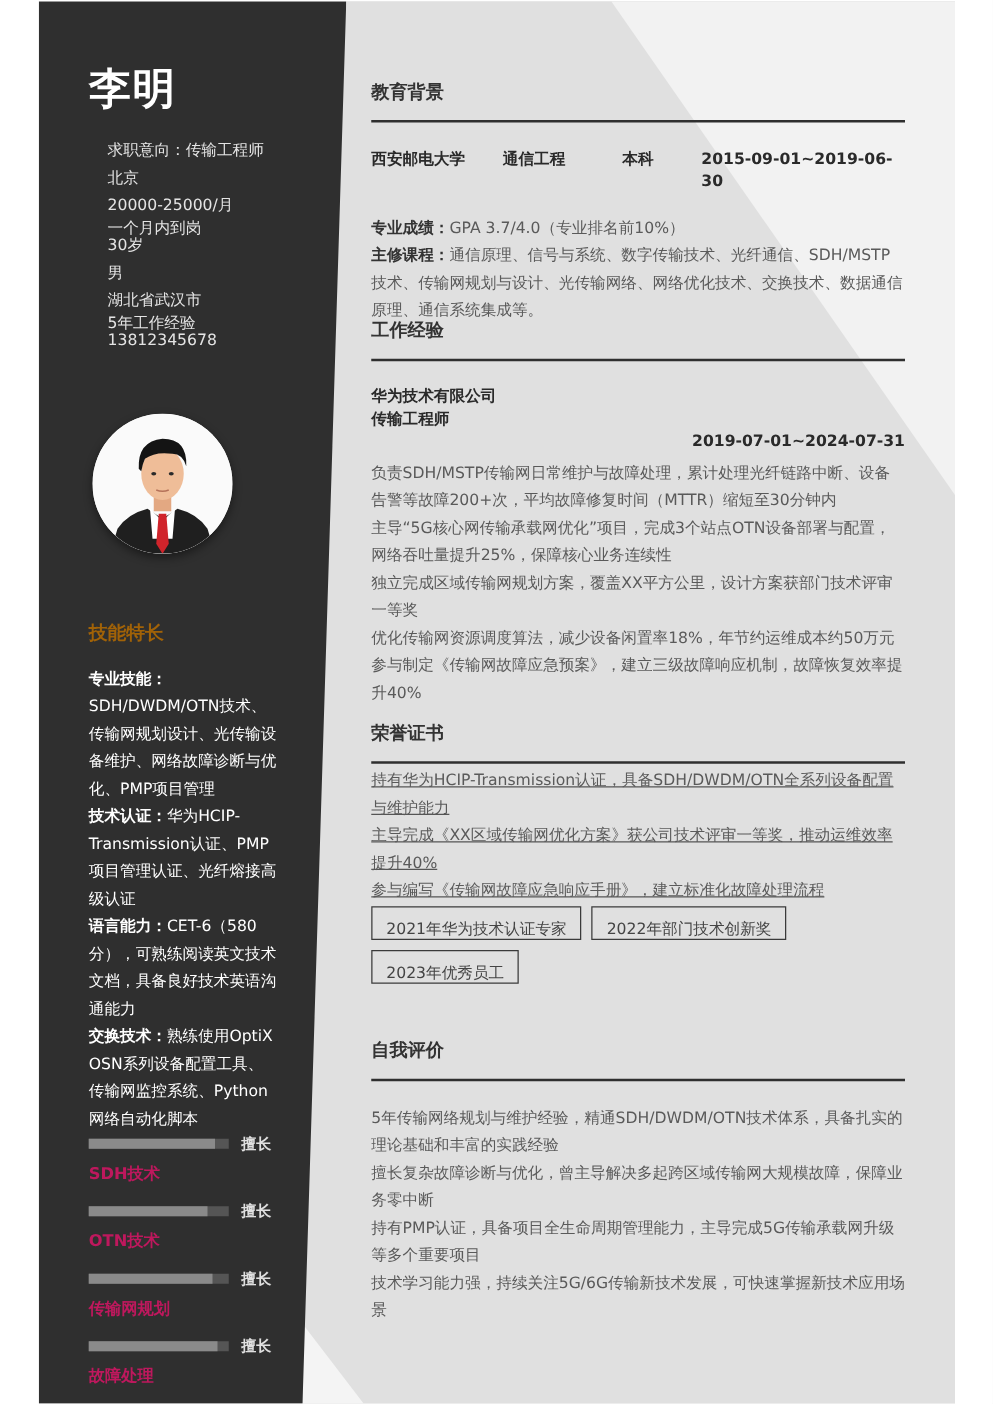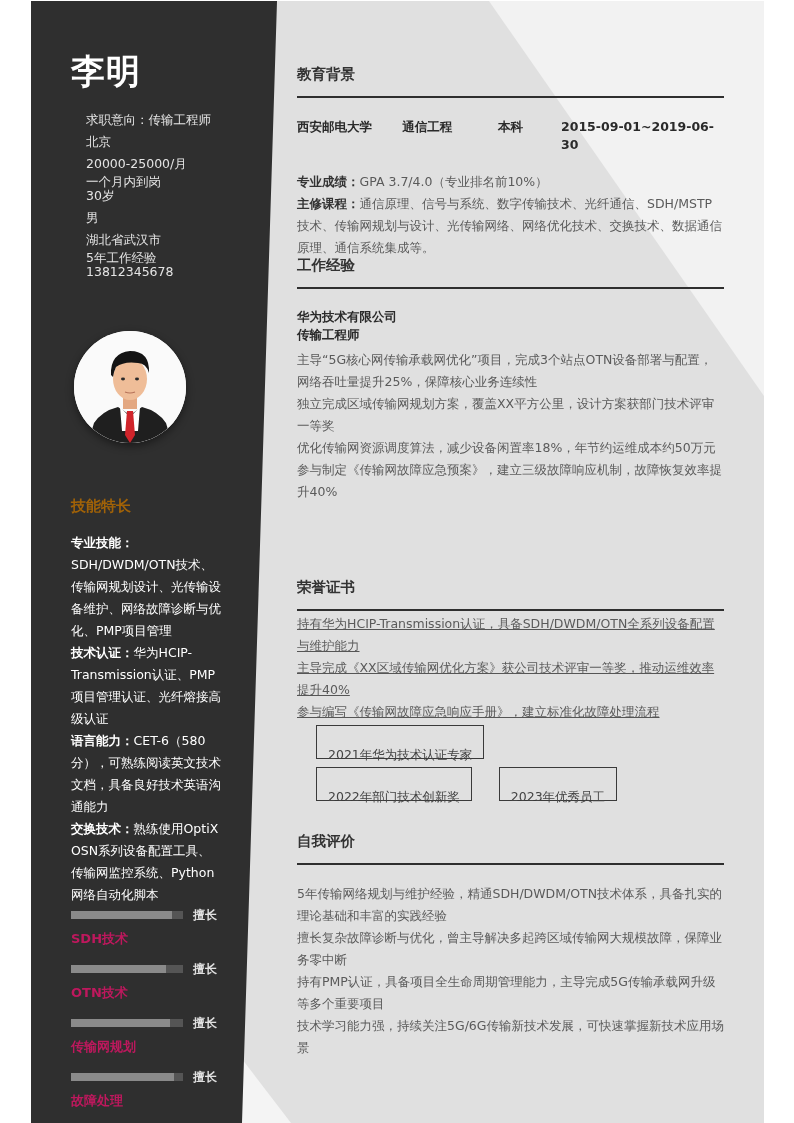--- a/index.html
+++ b/index.html
@@ -47,21 +47,21 @@
   .skill-name { position: absolute; left: 0; top: 23px; font-size: 13px; font-weight: bold; color: #be185d; }
 
   .main { position: absolute; left: 266px; top: 0; width: 427px; color: #555; }
   .section { position: absolute; left: 0; width: 427px; }
   .sec-title { font-size: 14.5px; font-weight: bold; color: #333; height: 22px; line-height: 22px; }
   .sec-rule { height: 2px; background: #2f2f2f; margin-top: 11px; }
   .row-head { display: flex; font-size: 12.5px; font-weight: bold; color: #2a2a2a; margin-top: 22px; line-height: 18px; }
   .para { font-size: 12.5px; line-height: 22px; color: #5a5a5a; }
   .para b { color: #333; font-weight: bold; }
   .tags { display: flex; flex-wrap: wrap; gap: 8px 8px; margin-top: 2px; width: 360px; }
-  .tag { border: 1px solid #3a3a3a; padding: 16px 11px; height: 27px; line-height: 25px; font-size: 12.5px; color: #444; background: transparent; margin-left: 19px; }
+  .tag { border: 1px solid #3a3a3a; padding: 4px 11px; height: 27px; line-height: 25px; font-size: 12.5px; color: #444; background: transparent; }
 </style>
 </head>
 <body>
 
 <div class="page">
   <div class="bg-tri-top"></div>
   <div class="bg-tri-bottom"></div>
 
   <div class="sidebar"></div>
 
@@ -150,22 +150,24 @@
       <div class="para" style="margin-top:17px;"><b>专业成绩：</b><span>GPA 3.7/4.0（专业排名前10%）</span></div>
       <div class="para"><b>主修课程：</b><span>通信原理、信号与系统、数字传输技术、光纤通信、SDH/MSTP技术、传输网规划与设计、光传输网络、网络优化技术、交换技术、数据通信原理、通信系统集成等。</span></div>
     </div>
 
     <div class="section" style="top:253px;">
       <div class="sec-title">工作经验</div>
       <div class="sec-rule"></div>
       <div class="row-head" style="margin-top:19px;flex-direction:column;">
         <span style="width:158px;">华为技术有限公司</span>
         <span style="width:110px;">传输工程师</span>
+        <span style="margin-left:auto;">2019-07-01~2024-07-31</span>
       </div>
       <div style="margin-top:5px;">
+        <div class="para">负责SDH/MSTP传输网日常维护与故障处理，累计处理光纤链路中断、设备告警等故障200+次，平均故障修复时间（MTTR）缩短至30分钟内</div>
         <div class="para">主导“5G核心网传输承载网优化”项目，完成3个站点OTN设备部署与配置，网络吞吐量提升25%，保障核心业务连续性</div>
         <div class="para">独立完成区域传输网规划方案，覆盖XX平方公里，设计方案获部门技术评审一等奖</div>
         <div class="para">优化传输网资源调度算法，减少设备闲置率18%，年节约运维成本约50万元</div>
         <div class="para">参与制定《传输网故障应急预案》，建立三级故障响应机制，故障恢复效率提升40%</div>
       </div>
     </div>
 
     <div class="section" style="top:575px;">
       <div class="sec-title">荣誉证书</div>
       <div class="sec-rule"></div>

